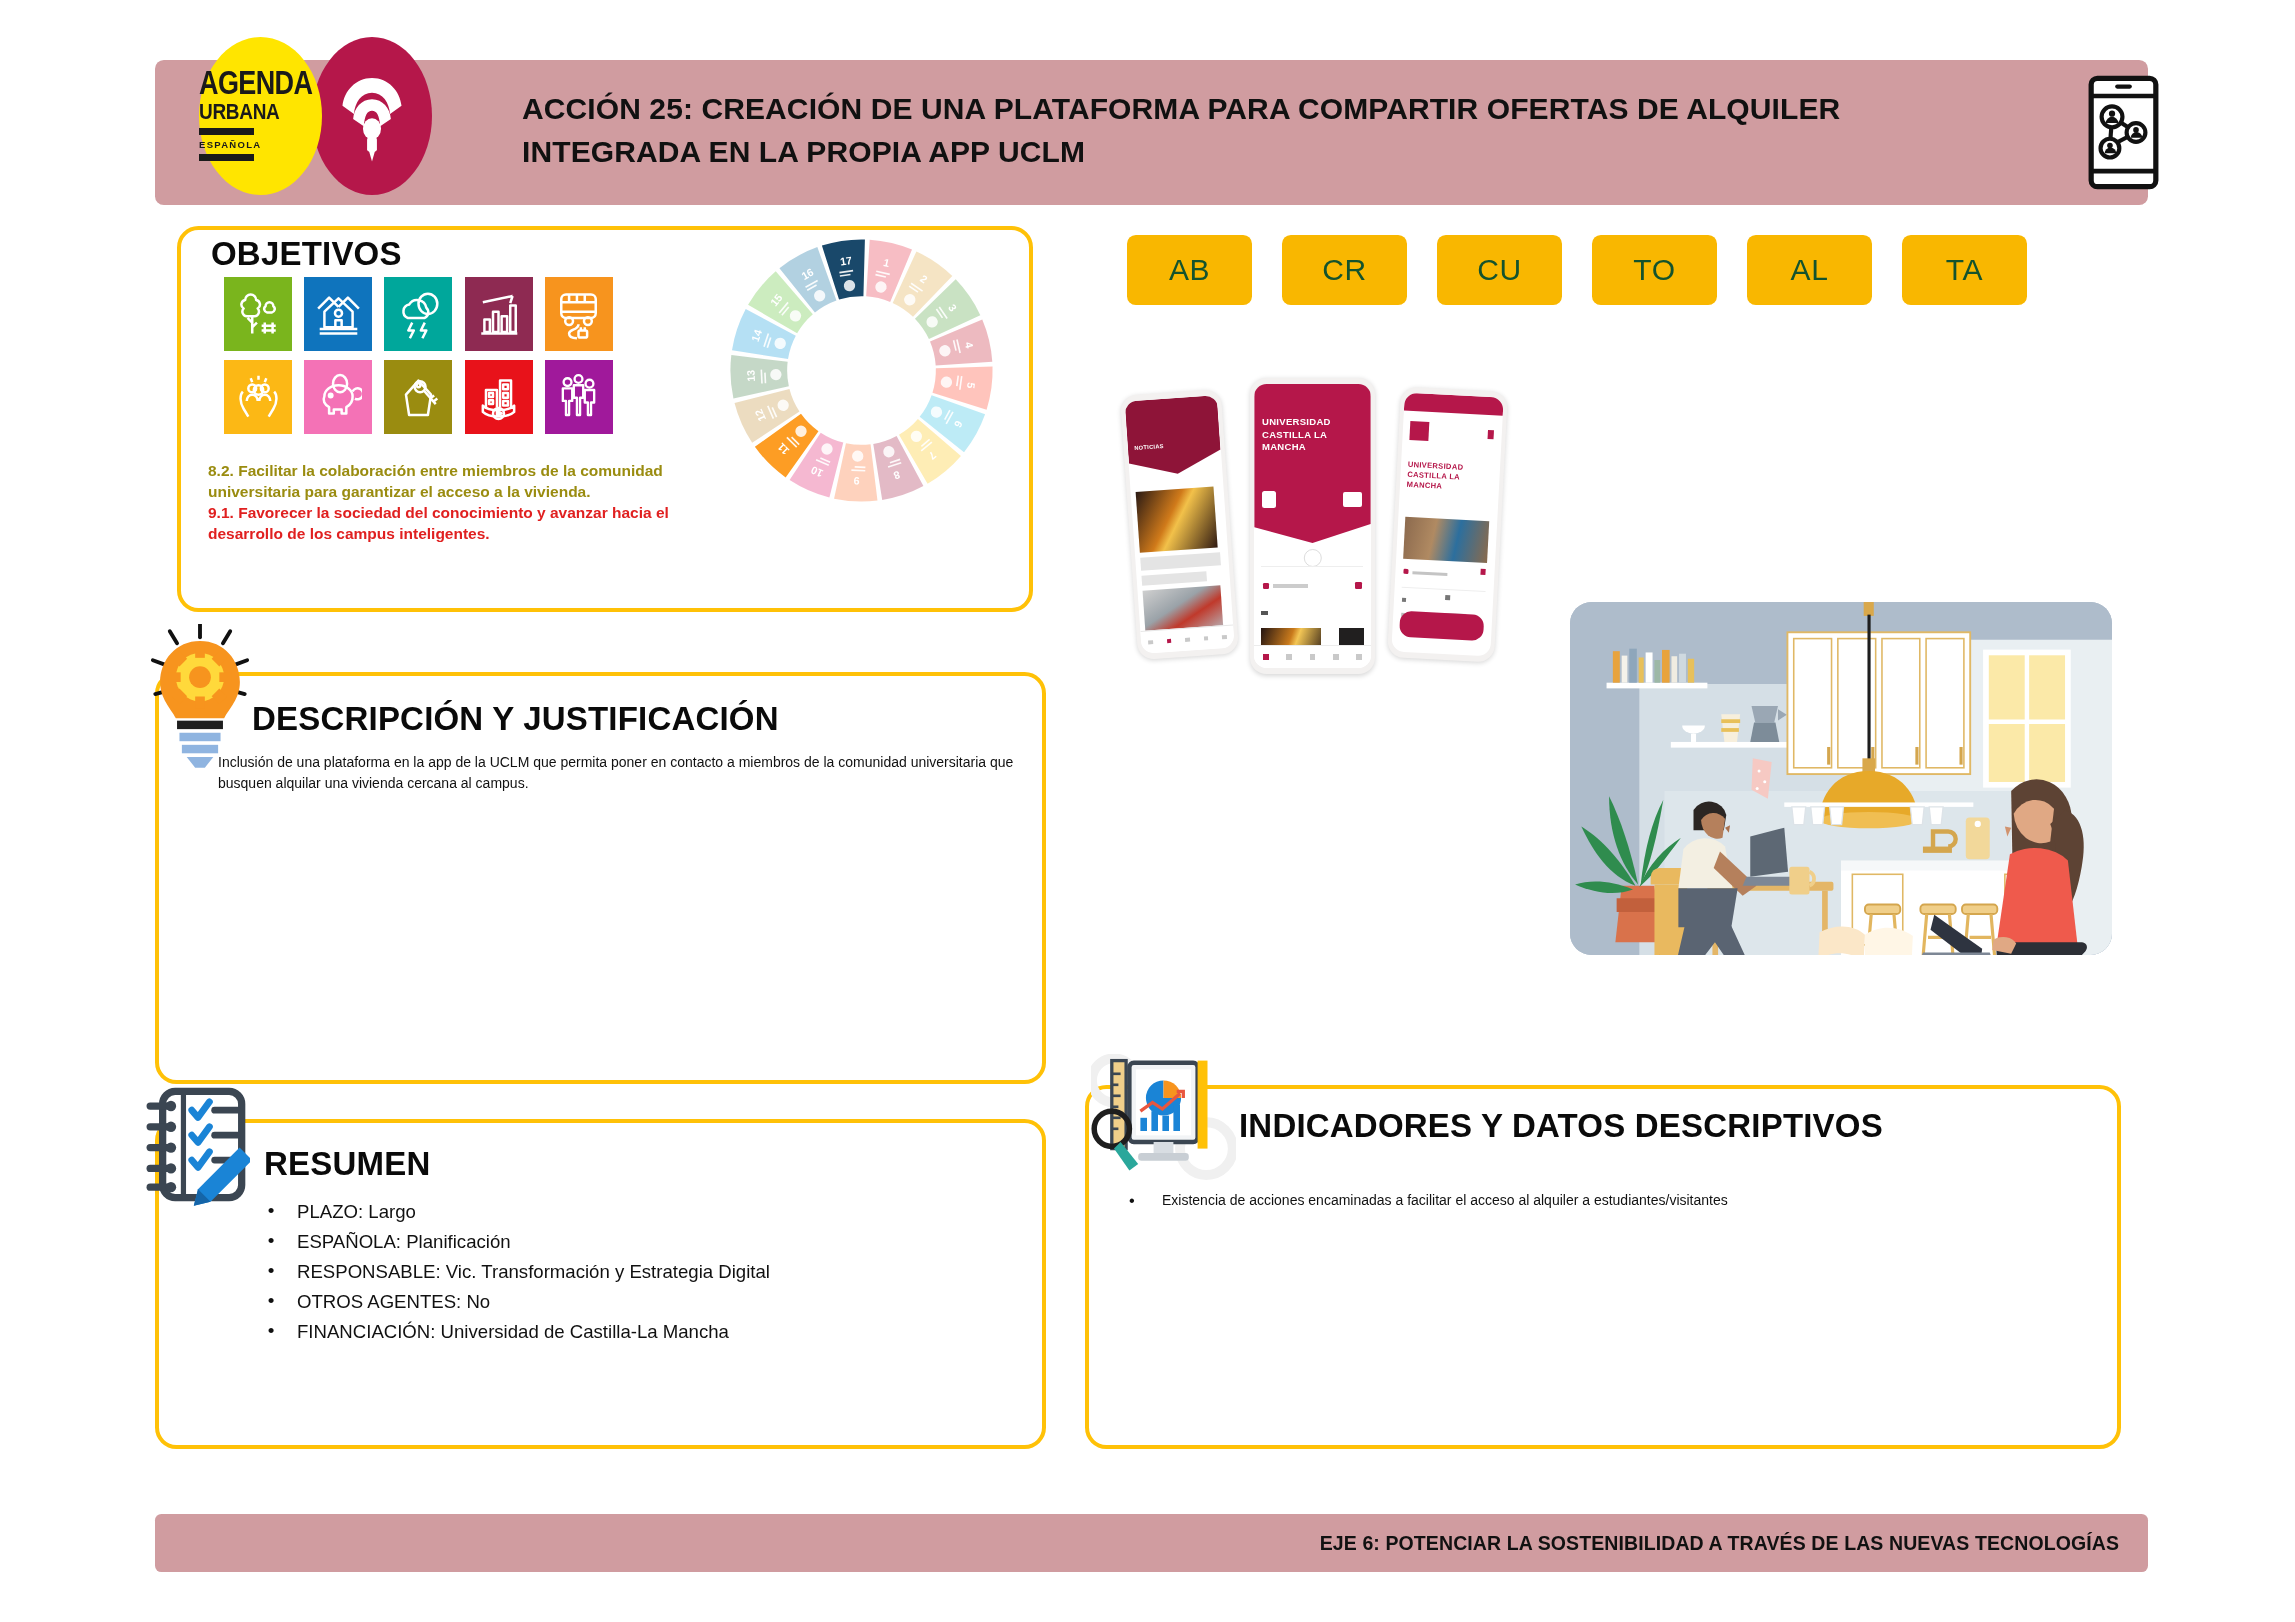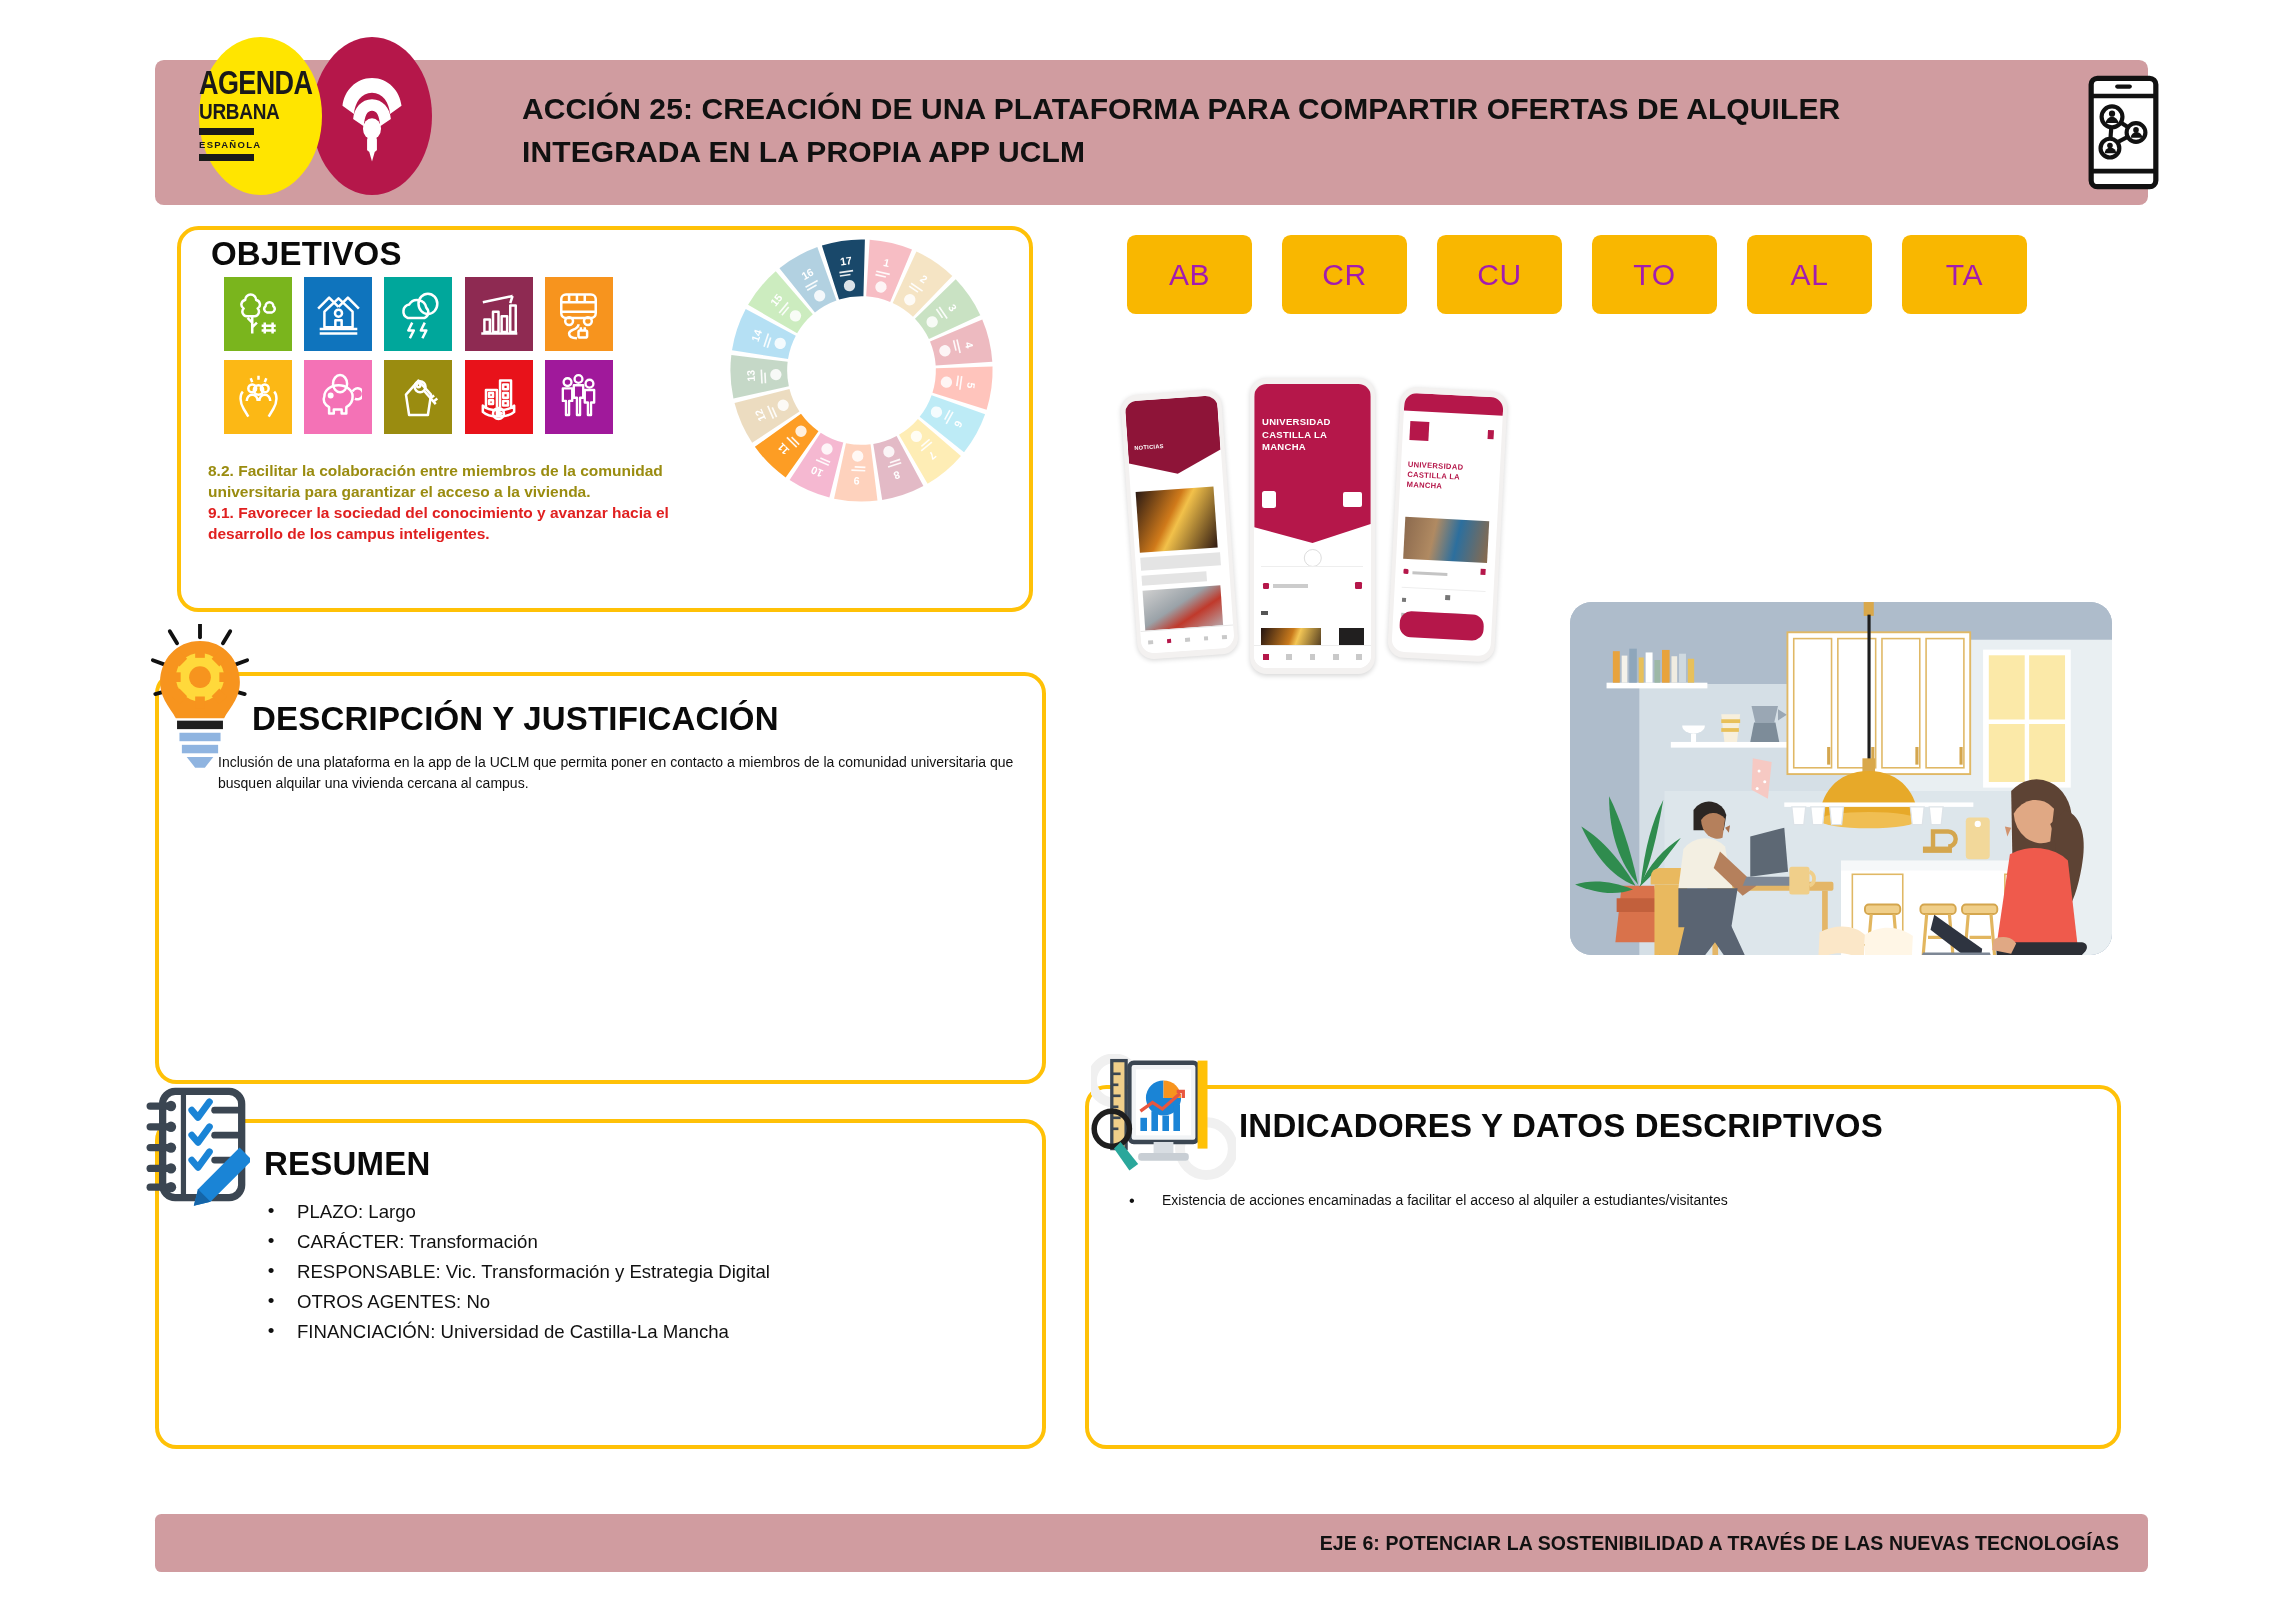--- a/index.html
+++ b/index.html
@@ -58,23 +58,23 @@
   
   #ind-icon{left:1091px;top:1054px;width:145px;height:132px;z-index:7;}
   #ind-title{left:1239px;top:1107px;}
   #ind-list{left:1119px;top:1189px;width:914px;font-size:14px;line-height:1.6;color:#111;
       list-style:none;margin:0;padding:0;}
   #ind-list li{position:relative;padding-left:43px;}
   #ind-list li::before{content:"•";position:absolute;left:10px;top:-2.5px;font-size:16.4px;}
 
   
   #badges{left:1127px;top:235px;display:flex;gap:30px;}
-  .badge{width:125px;height:79px;background:#f9b700;border-radius:8.8px;
+  .badge{width:125px;height:70px;background:#f9b700;border-radius:8.8px;
       display:flex;align-items:center;justify-content:center;
-      font-size:30px;color:#a21caf;letter-spacing:0.6px;}
+      font-size:30px;color:#14532d;letter-spacing:0.6px;}
 
   
   #phones{left:1129px;top:378px;width:404px;height:315px;}
   .phone{position:absolute;background:#f3f1f0;border-radius:16.4px;box-shadow:0 1.3px 5.7px rgba(0,0,0,.16);
       overflow:hidden;}
   .ph-screen{position:absolute;left:4.4px;right:4.4px;top:5.7px;bottom:5.7px;background:#fff;border-radius:12.6px;overflow:hidden;}
   .ph-label{color:#fff;font-weight:bold;letter-spacing:0.3px;}
 
   
   #illus{left:1570px;top:602px;width:542px;height:353px;background:#aebccb;border-radius:21.4px;overflow:hidden;}
@@ -658,21 +658,21 @@
         <line x1="66" y1="50" x2="88" y2="50"></line>
         <line x1="66" y1="74" x2="88" y2="74"></line>
     </g>
     <path d="M90 62 l12 12 -40 40 -16 4 4 -16Z" fill="#1a84d6"></path>
     <path d="M50 102 l-4 16 16 -4Z" fill="#1565a8"></path>
   </svg>
 </div>
 <div class="abs sec-title" id="res-title">RESUMEN</div>
 <ul class="abs" id="res-list">
   <li>PLAZO: Largo</li>
-  <li>CARÁCTER: Transformación</li>
+  <li>ESPAÑOLA: Planificación</li>
   <li>RESPONSABLE: Vic. Transformación y Estrategia Digital</li>
   <li>OTROS AGENTES:  No</li>
   <li>FINANCIACIÓN: Universidad de Castilla-La Mancha</li>
 </ul>
 
 <div class="abs panel" id="panel-indicadores"></div>
 <div class="abs" id="ind-icon">
   <svg viewBox="0 0 130 120" width="145" height="132">
     <g fill="none" stroke="#f0f0f0" stroke-width="9">
       <circle cx="20" cy="24" r="20"></circle>

